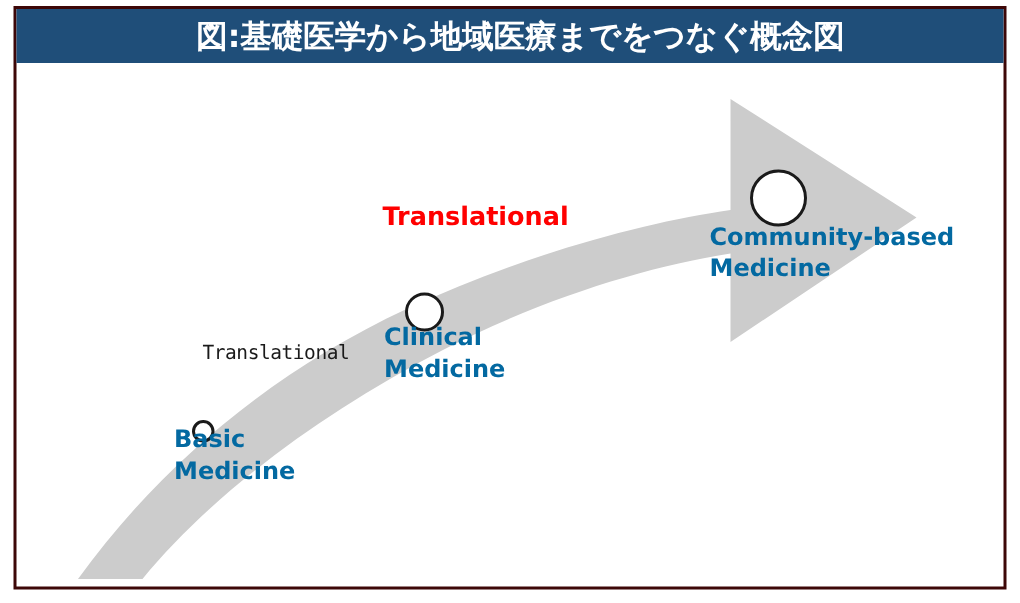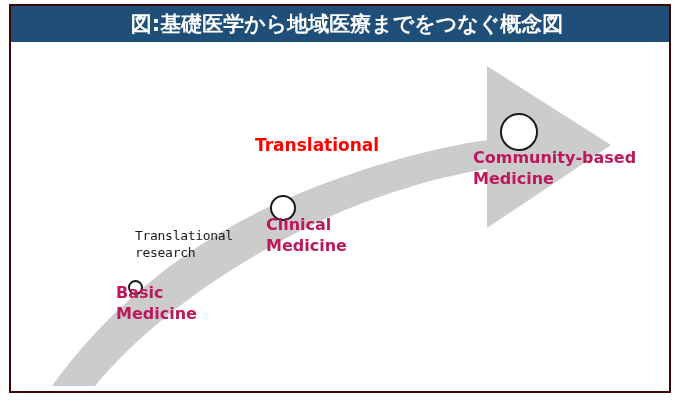--- a/index.html
+++ b/index.html
@@ -91,21 +91,21 @@
 
   
   .label {
     position: absolute;
     z-index: 4;
     white-space: nowrap;
     line-height: 1.32;
   }
   .label-bold {
     font-weight: bold;
-    color: #be185d;
+    color: #0369a1;
     font-size: 16px;
     font-family: "DejaVu Sans", "Liberation Sans", sans-serif;
   }
   .label-light {
     font-weight: normal;
     color: #1a1a1a;
     font-size: 13px;
     font-family: "DejaVu Sans Mono", "Liberation Mono", monospace;
     letter-spacing: -0.3px;
   }
@@ -113,21 +113,21 @@
     font-weight: bold;
     color: #ff0000;
     font-size: 17px;
     font-family: "DejaVu Sans", "Liberation Sans", sans-serif;
   }
   .label-line { display: block; }
 
   
   #label-basic      { left: 105px; top: 240px; }
   #label-transres   { left: 124px; top: 185px; }
-  #label-clinical   { left: 255px; top: 172px; }
+  #label-clinical   { left: 245px; top: 172px; }
   #label-tmm        { left: 244px; top: 92px; }
   #label-community  { left: 462px; top: 105px; }
 
   #circle-basic     { left: 117px; top: 238px; width: 15px; height: 15px; }
   #circle-clinical  { left: 259px; top: 153px; width: 26px; height: 26px; }
   #circle-community { left: 489px; top: 71px;  width: 38px; height: 38px; }
 </style>
 </head>
 <body>
 
@@ -156,21 +156,20 @@
     <div class="node-circle" id="circle-clinical"></div>
     <div class="node-circle" id="circle-community"></div>
 
     <div class="label label-bold" id="label-basic">
       <span class="label-line">Basic</span>
       <span class="label-line">Medicine</span>
     </div>
 
     <div class="label label-light" id="label-transres">
       <span class="label-line">Translational</span>
-      <span class="label-line">research</span>
     </div>
 
     <div class="label label-bold" id="label-clinical">
       <span class="label-line">Clinical</span>
       <span class="label-line">Medicine</span>
     </div>
 
     <div class="label label-red" id="label-tmm">
       <span class="label-line">Translational</span>
     </div>

